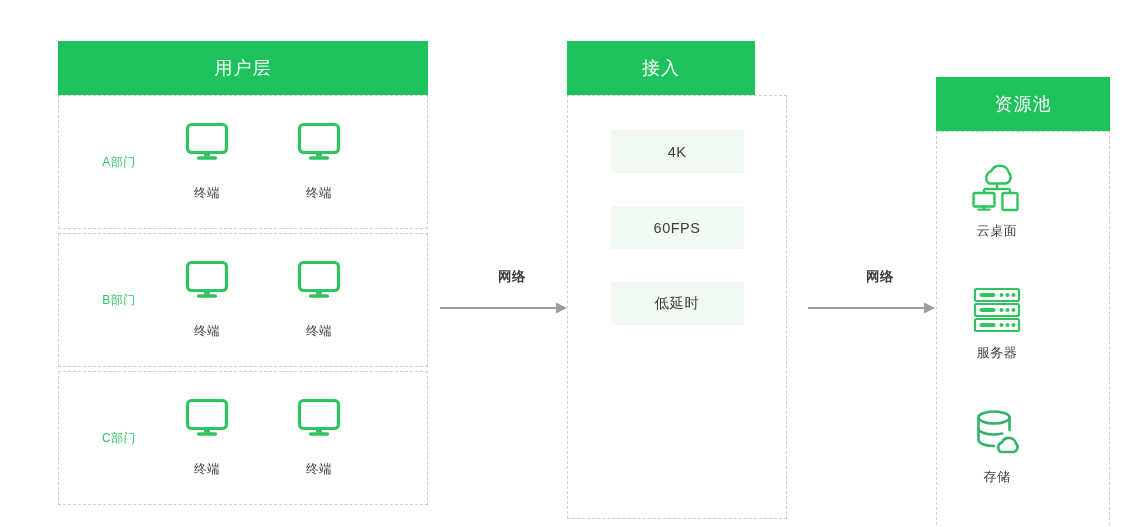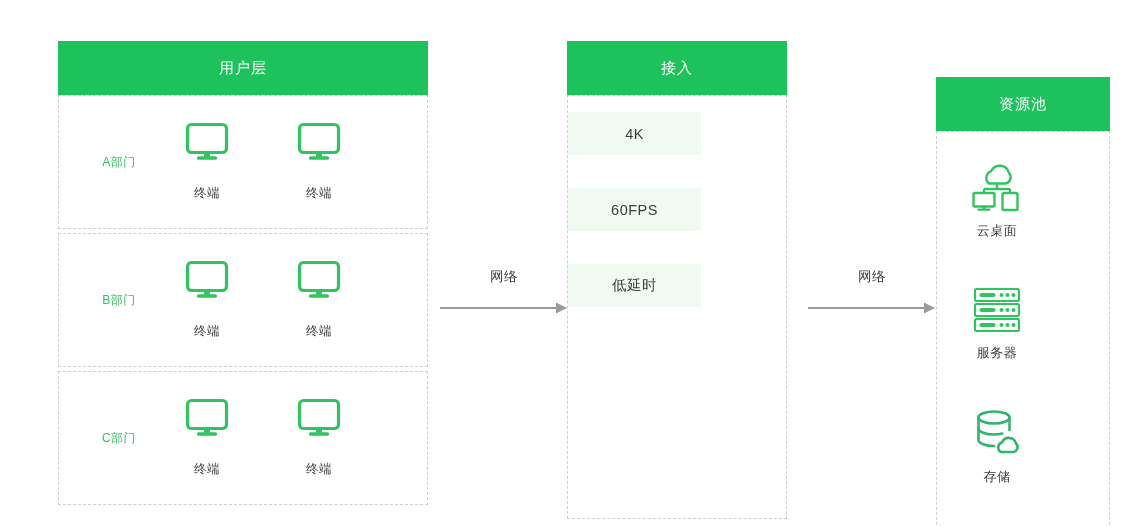--- a/index.html
+++ b/index.html
@@ -18,21 +18,21 @@
     background: #ffffff;
     overflow: hidden;
   }
 
   
   .col { position: absolute; }
 
   .col-header {
     background: #1ec25c;
     color: #ffffff;
-    font-size: 15px;
+    font-size: 18px;
     letter-spacing: 1px;
     display: flex;
     align-items: center;
     justify-content: center;
     height: 54px;
     box-sizing: border-box;
   }
 
   .dashed-box {
     border: 1px dashed #cfcfcf;
@@ -70,28 +70,28 @@
   .terminal { width: 56px; text-align: center; }
   .terminal .t-label {
     margin-top: 19px;
     font-size: 12.5px;
     color: #3d3d3d;
     letter-spacing: 0.5px;
   }
 
   
   #access-layer { left: 567px; top: 41px; width: 220px; }
-  #access-layer .col-header { width: 220px; }
+  #access-layer .col-header { width: 188px; }
   #access-body {
     height: 424px;
-    padding-top: 16px;
+    padding-top: 34px;
     box-sizing: border-box;
     display: flex;
     flex-direction: column;
-    align-items: flex-start;
+    align-items: center;
     gap: 33px;
   }
   .cap-pill {
     width: 133px;
     height: 43px;
     background: #f0faf3;
     color: #3d3d3d;
     font-size: 14.5px;
     display: flex;
     align-items: center;
@@ -124,21 +124,21 @@
   .conn-label {
     position: absolute;
     font-size: 13.5px;
     color: #3d3d3d;
     letter-spacing: 0.5px;
     white-space: nowrap;
     text-align: center;
   }
   #connector-1 { left: 440px; top: 268px; width: 128px; }
   #connector-2 { left: 808px; top: 268px; width: 128px; }
-  .connector .conn-label { left: 0; top: 0; width: 100%; }
+  .connector .conn-label { left: 8px; top: 0; width: 100%; font-weight: bold; }
   .connector svg { position: absolute; left: 0; top: 32px; }
 </style>
 </head>
 <body>
 
 <div id="canvas">
 
   <div class="col" id="user-layer">
     <div class="col-header">用户层</div>
 

